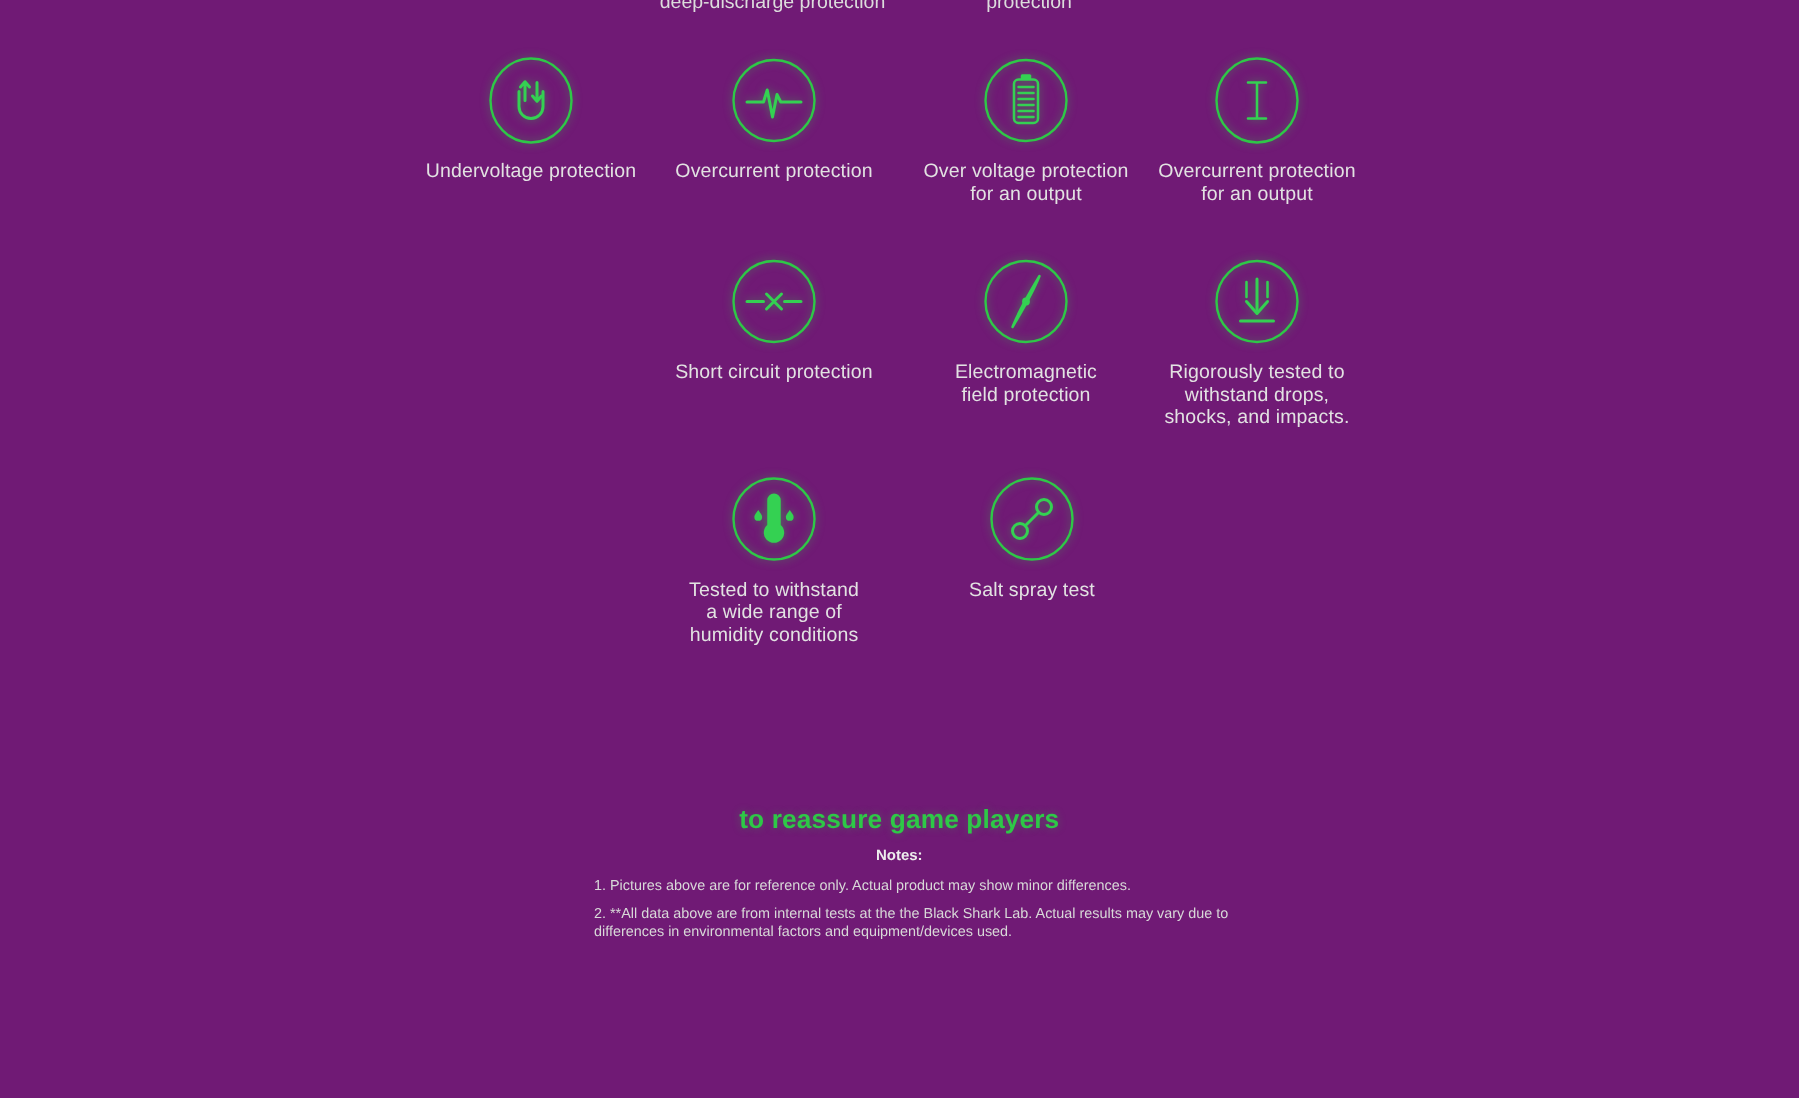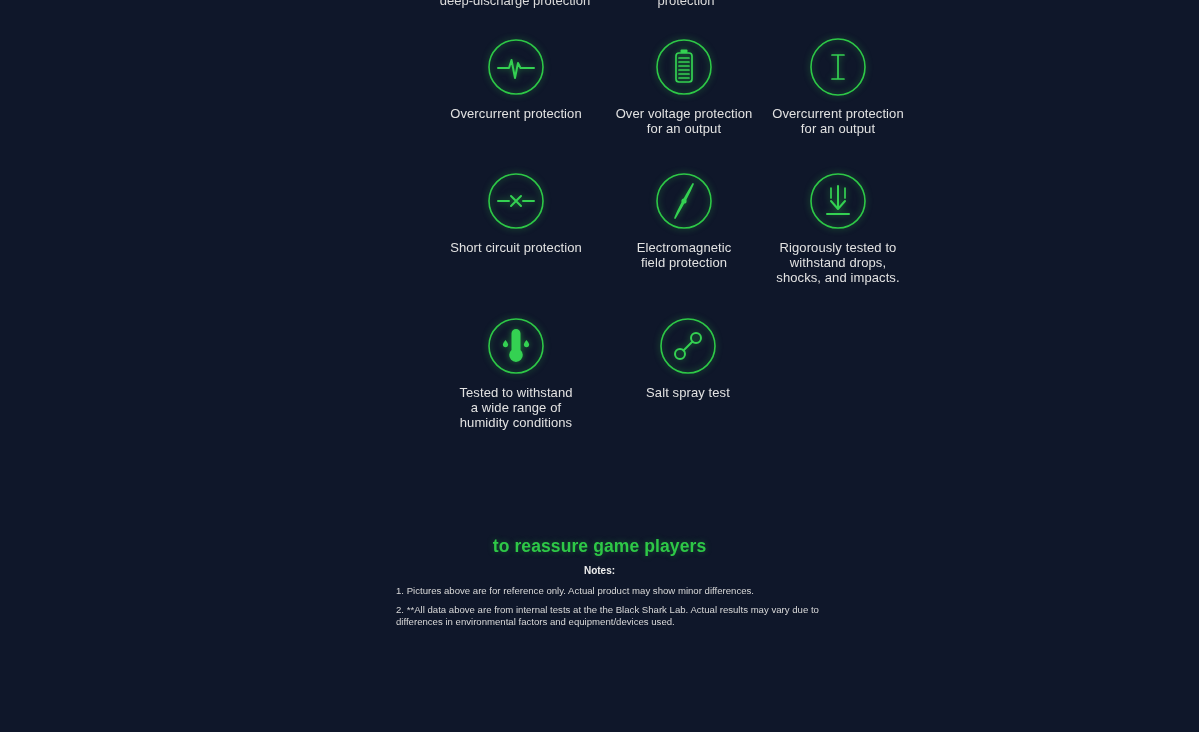--- a/index.html
+++ b/index.html
@@ -11,21 +11,21 @@
     width: 1199px;
     height: 732px;
     overflow: hidden;
     font-family: "Liberation Sans", sans-serif;
     color: #e8e8e8;
     position: relative;
   }
   .page {
     position: absolute;
     inset: 0;
-    background: #0f172a;
+    background: #701a75;
   }
 
   
   .cutoff-row {
     position: absolute;
     top: 0px;
     left: 0;
     width: 1199px;
     height: 10px;
     overflow: hidden;
@@ -144,20 +144,33 @@
 </head>
 <body>
 
 <div class="page">
 
   <div class="cutoff-row">
     <div class="cutoff-label" id="cut-a">deep-discharge protection</div>
     <div class="cutoff-label" id="cut-b">protection</div>
   </div>
 
+  <div class="cell row1 col1">
+    <div class="icon-wrap">
+      <svg viewBox="0 0 58 58">
+        <ellipse class="ring" cx="29" cy="29" rx="27" ry="28"></ellipse>
+        <path class="stk" d="M21 23 V33 a8 8 0 0 0 16 0 V23"></path>
+        <path class="stk" d="M25 29 V17 M22 20 L25 16.5 L28 20"></path>
+        <path class="stk" d="M33 17 V29 M30 26 L33 29.5 L36 26"></path>
+      </svg>
+    </div>
+    <div class="cell-label">
+      <span>Undervoltage protection</span>
+    </div>
+  </div>
 
   <div class="cell row1 col2">
     <div class="icon-wrap">
       <svg viewBox="0 0 58 58">
         <circle class="ring" cx="29" cy="29" r="27"></circle>
         <path class="stk" d="M11 30 H22 L24.5 22 L28 40 L31 25 L33.5 30 H47"></path>
       </svg>
     </div>
     <div class="cell-label">
       <span>Overcurrent protection</span>

